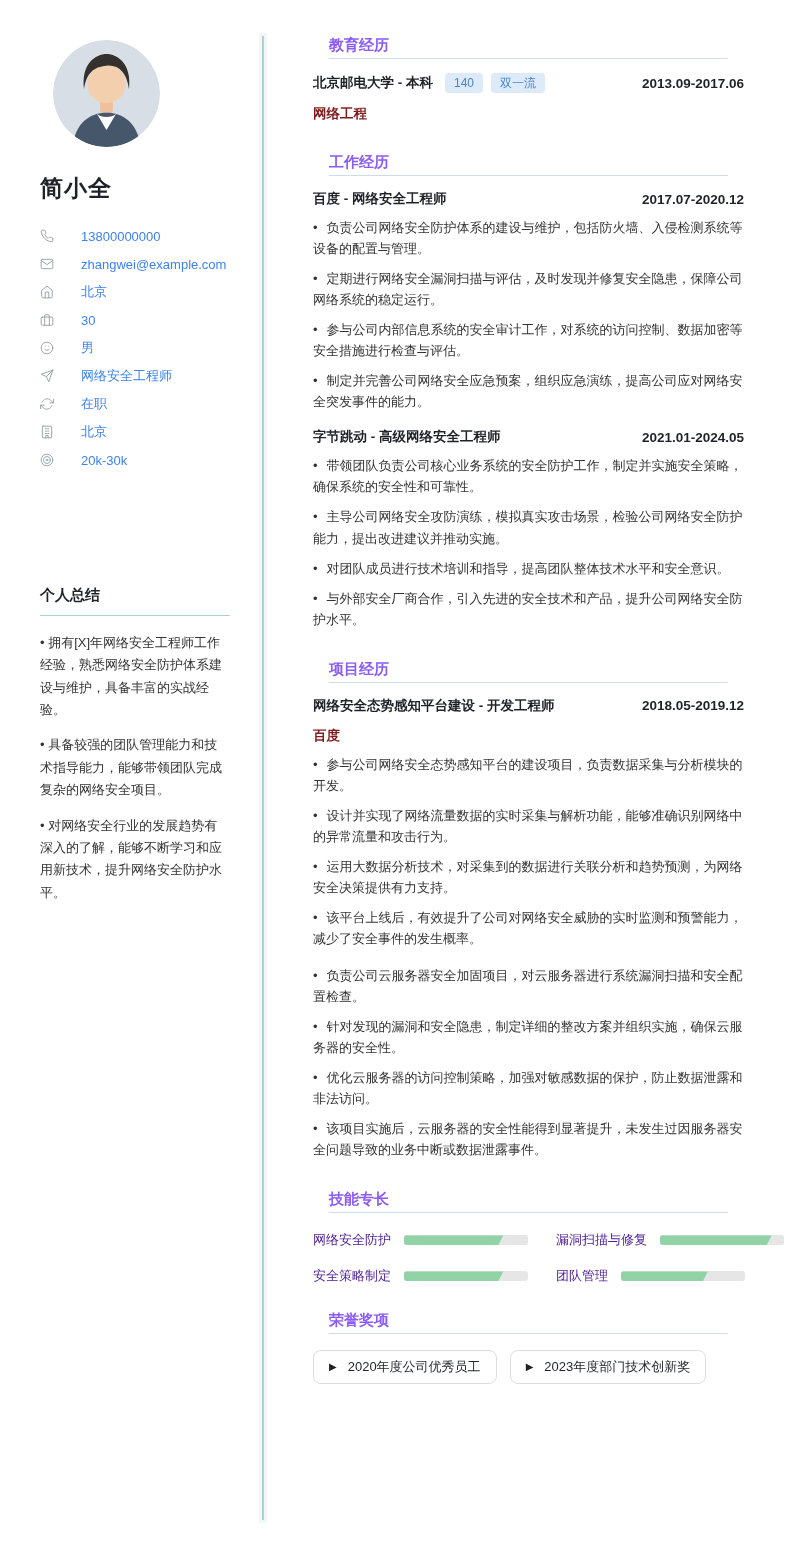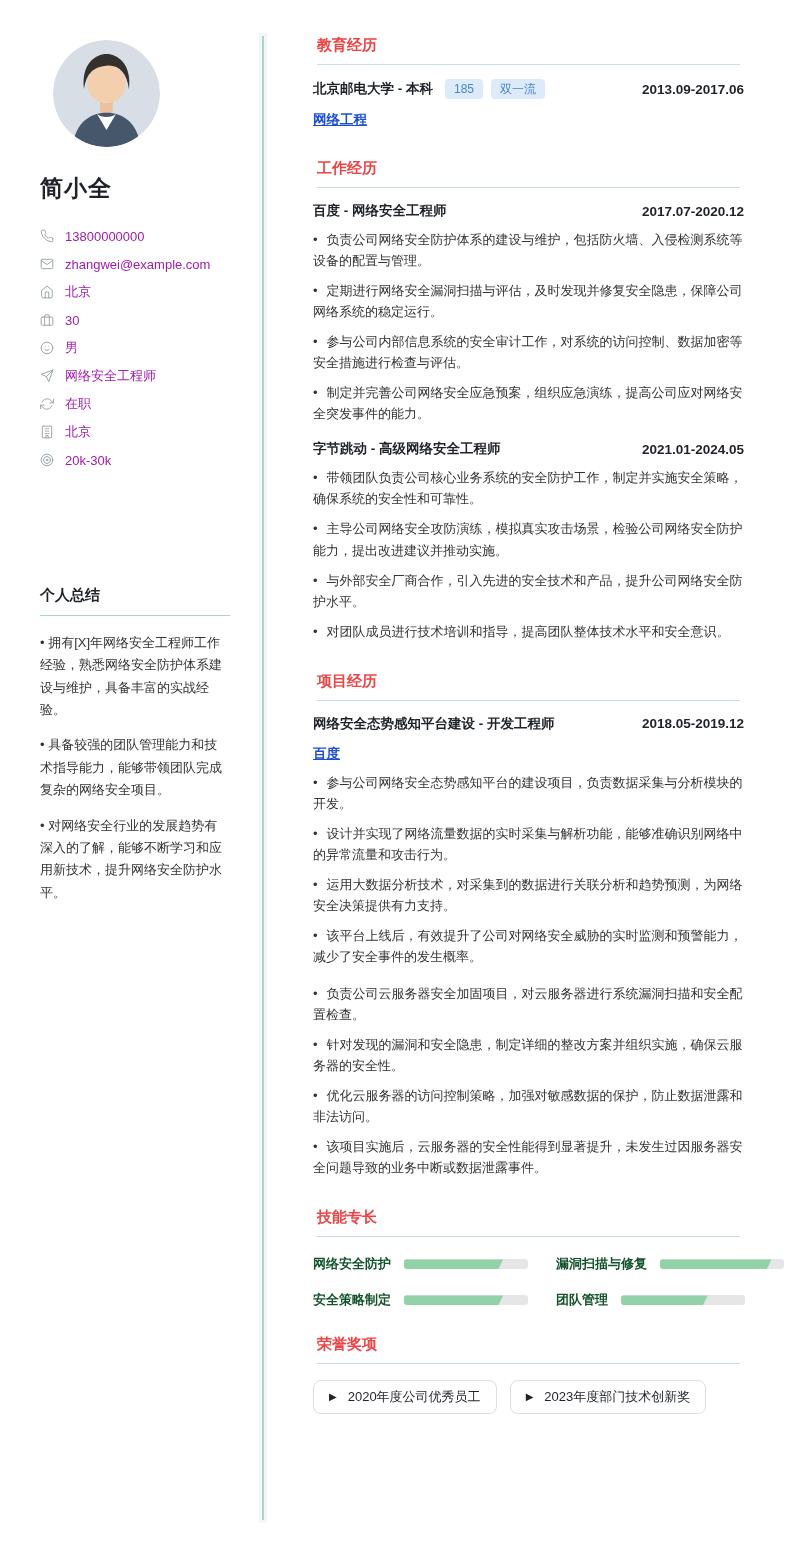--- a/index.html
+++ b/index.html
@@ -10,47 +10,47 @@
   body{margin:0;background:#fff;font-family:"Liberation Sans","DejaVu Sans",sans-serif;color:#333;}
   .page{position:relative;width:794px;height:1558px;margin:0 auto;background:#fff;overflow:hidden;}
   .divider{position:absolute;left:262px;top:36px;width:2px;height:1484px;background:var(--accent);box-shadow:0 0 0 3px rgba(174,211,203,.18);}
 
   
   .sidebar{position:absolute;left:40px;top:8px;width:192px;}
   .avatar{width:107px;height:107px;margin:32px 0 0 13px;border-radius:50%;overflow:hidden;}
   .avatar svg{display:block;width:100%;height:100%;}
   h1.name{margin:26px 0 0;font-size:23px;color:#1f2329;font-weight:bold;letter-spacing:1px;}
   ul.contacts{list-style:none;margin:18px 0 0;padding:0;}
-  .contact-row{display:flex;align-items:center;gap:11px;height:28px;font-size:13px;color:#a21caf;}
+  .contact-row{display:flex;align-items:center;gap:27px;height:28px;font-size:13px;color:#3b82f6;}
   .cicon{display:flex;width:14px;height:14px;flex-shrink:0;color:#9aa6ad;}
   .cicon svg{width:14px;height:14px;stroke:#9aa6ad;fill:none;stroke-width:1.7;stroke-linecap:round;stroke-linejoin:round;}
   .side-section{margin-top:112px;width:190px;}
   .side-title{font-size:15px;font-weight:bold;color:#1f2329;margin:0 0 16px;padding-bottom:10px;border-bottom:1px solid var(--sidebar-rule);}
   .side-bullet{font-size:13px;line-height:1.72;margin:0 0 13px;color:#333;}
 
   
   .main{position:absolute;left:313px;top:36px;width:431px;}
   section{margin-bottom:30px;}
-  .sec-title{font-size:15px;font-weight:bold;color:#ef4444;margin:0 4px 14px;padding-bottom:9px;border-bottom:1px solid var(--main-rule);}
+  .sec-title{font-size:15px;font-weight:bold;color:#8b5cf6;margin:0 16px 14px;padding-bottom:3px;border-bottom:1px solid var(--main-rule);}
   .entry{margin-bottom:16px;}
   .entry-head{display:flex;justify-content:space-between;align-items:center;margin:14px 0 2px;}
   .entry-left{display:flex;align-items:center;}
   .entry-title{font-weight:bold;font-size:13.5px;color:#1f2329;}
   .entry-date{font-weight:bold;font-size:13.5px;color:#1f2329;white-space:nowrap;}
   .badges{display:inline-flex;gap:8px;margin-left:12px;}
   .badge{background:var(--badge-bg);color:var(--badge-text);font-size:12px;line-height:1;padding:4px 9px;border-radius:4px;}
-  .entry-sub{font-weight:bold;font-size:13.5px;color:#1d4ed8;margin:12px 0 2px;text-decoration:underline;}
+  .entry-sub{font-weight:bold;font-size:13.5px;color:#7f1d1d;margin:12px 0 2px;}
   .bullet{font-size:13px;line-height:1.62;color:#333;margin:9px 0;}
   .dot::before{content:"•";}
   .bullet .dot{margin-right:9px;}
 
   
   .skills-grid{display:grid;grid-template-columns:1fr 1fr;column-gap:28px;row-gap:18px;margin-top:18px;}
   .skill{display:flex;align-items:center;}
-  .skill-label{font-weight:bold;font-size:13px;color:#14532d;margin-right:13px;white-space:nowrap;text-align:right;}
+  .skill-label{font-weight:normal;font-size:13px;color:#4c1d95;margin-right:13px;white-space:nowrap;text-align:right;}
   .skill-bar{position:relative;width:124px;height:10px;background:var(--skill-track);border-radius:3px;overflow:hidden;flex-shrink:0;}
   .skill-fill{position:absolute;left:0;top:0;bottom:0;background:var(--skill-fill);clip-path:polygon(0 0,100% 0,calc(100% - 5px) 100%,0 100%);}
 
   
   .honors{display:flex;gap:13px;margin-top:16px;}
   .honor-chip{display:inline-flex;align-items:center;gap:11px;border:1px solid #ddd;border-radius:8px;padding:7px 15px;font-size:13px;color:#1f2329;background:#fff;cursor:pointer;}
   .play{font-size:10px;color:#1f2329;line-height:1;}
   .play::before{content:"▶";}
 </style>
 </head>
@@ -183,21 +183,21 @@
     <section>
       <h2 class="sec-title">教育经历</h2>
       <div>
 
       <div class="entry">
             <div class="entry-head">
               <div class="entry-left">
                 <span class="entry-title">北京邮电大学 - 本科</span>
                 <span class="badges">
 
-                <span class="badge">185</span>
+                <span class="badge">140</span>
                   <span class="badge">双一流</span>
                 </span>
               </div>
               <span class="entry-date">2013.09-2017.06</span>
             </div>
             <div class="entry-sub">网络工程</div>
           </div>
         </div>
     </section>
 
@@ -220,22 +220,22 @@
           </div>
           <div class="entry">
             <div class="entry-head">
               <span class="entry-title">字节跳动 - 高级网络安全工程师</span>
               <span class="entry-date">2021.01-2024.05</span>
             </div>
             <div>
 
             <p class="bullet"><span class="dot"></span><span>带领团队负责公司核心业务系统的安全防护工作，制定并实施安全策略，确保系统的安全性和可靠性。</span></p>
               <p class="bullet"><span class="dot"></span><span>主导公司网络安全攻防演练，模拟真实攻击场景，检验公司网络安全防护能力，提出改进建议并推动实施。</span></p>
+              <p class="bullet"><span class="dot"></span><span>对团队成员进行技术培训和指导，提高团队整体技术水平和安全意识。</span></p>
               <p class="bullet"><span class="dot"></span><span>与外部安全厂商合作，引入先进的安全技术和产品，提升公司网络安全防护水平。</span></p>
-              <p class="bullet"><span class="dot"></span><span>对团队成员进行技术培训和指导，提高团队整体技术水平和安全意识。</span></p>
             </div>
           </div>
         </div>
     </section>
 
     <section>
       <h2 class="sec-title">项目经历</h2>
       <div>
 
       <div class="entry">

